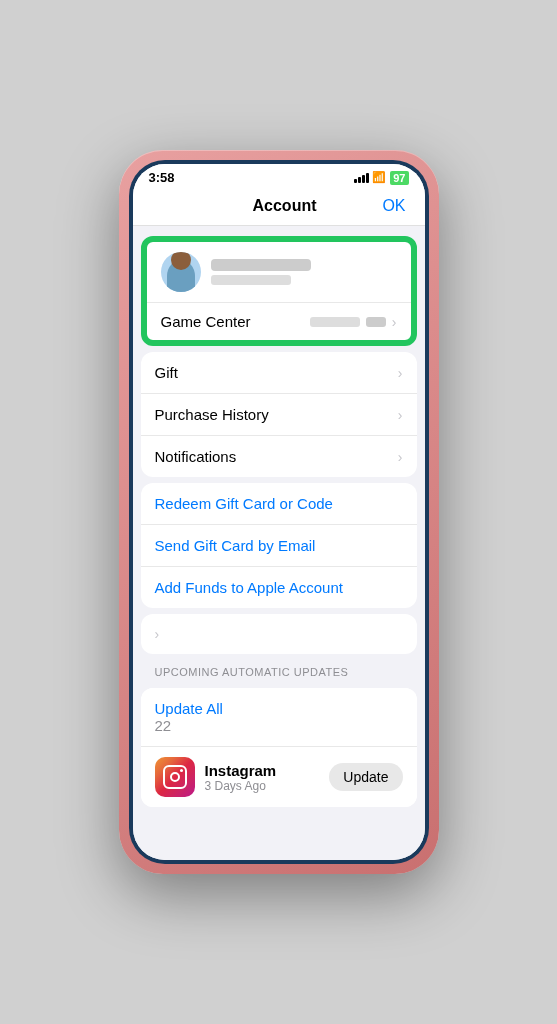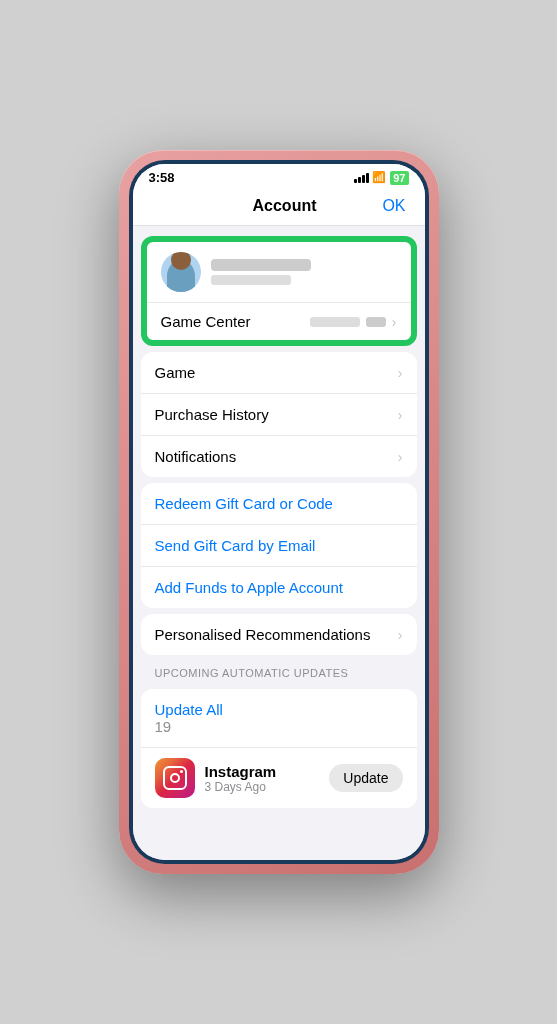--- a/index.html
+++ b/index.html
@@ -361,21 +361,21 @@
             <div class="game-center-value">
               <div class="gc-blur-1"></div>
               <div class="gc-blur-2"></div>
               <span class="chevron">›</span>
             </div>
           </div>
         </div>
 
         <div class="list-section">
           <div class="list-item">
-            <span class="list-item-label">Game</span>
+            <span class="list-item-label">Gift</span>
             <span class="chevron">›</span>
           </div>
           <div class="list-item">
             <span class="list-item-label">Purchase History</span>
             <span class="chevron">›</span>
           </div>
           <div class="list-item">
             <span class="list-item-label">Notifications</span>
             <span class="chevron">›</span>
           </div>
@@ -388,31 +388,30 @@
           <div class="list-item">
             <span class="list-item-blue">Send Gift Card by Email</span>
           </div>
           <div class="list-item">
             <span class="list-item-blue">Add Funds to Apple Account</span>
           </div>
         </div>
 
         <div class="list-section">
           <div class="list-item">
-            <span class="list-item-label">Personalised Recommendations</span>
             <span class="chevron">›</span>
           </div>
         </div>
 
         <div>
           <div class="section-label">UPCOMING AUTOMATIC UPDATES</div>
           <div class="section-group">
             <div class="update-row">
               <span class="update-all-label">Update All</span>
-              <span class="update-count">19</span>
+              <span class="update-count">22</span>
             </div>
             <div class="app-update-row">
               <div class="app-icon">
                 <div class="instagram-icon">
                   <div class="instagram-circle"></div>
                   <div class="instagram-dot"></div>
                 </div>
               </div>
               <div class="app-info">
                 <div class="app-name">Instagram</div>

